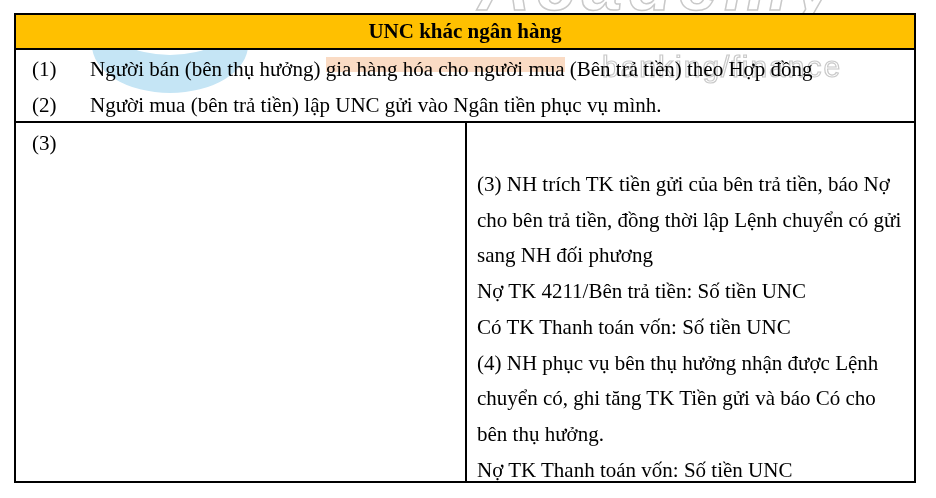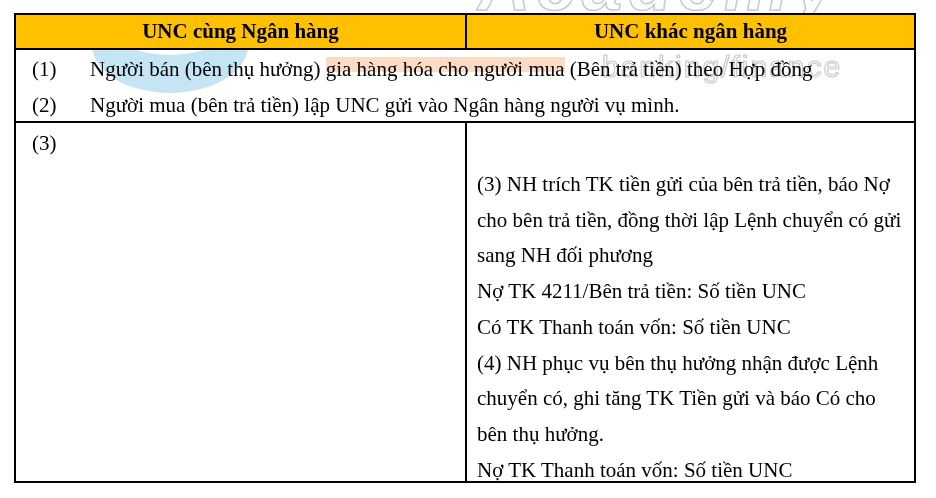--- a/index.html
+++ b/index.html
@@ -95,32 +95,31 @@
 
   <div class="watermarks">
     <div class="wm-logo"></div>
     <div class="wm-top">Academy</div>
     <div class="wm-side">banking/finance</div>
   </div>
 
   <div class="unc-table">
 
     <div class="thead">
-      <div class="th left">UNC cùng Ngân hàng</div>
       <div class="th right">UNC khác ngân hàng</div>
     </div>
 
     <div class="merged-row">
       <div class="step">
         <span class="num">(1)</span>
         <span class="txt"><span>Người bán (bên thụ hưởng) </span><span class="hl">gia hàng hóa cho người mua</span><span> (Bên trả tiền) theo Hợp đồng</span></span>
       </div>
       <div class="step">
         <span class="num">(2)</span>
-        <span class="txt">Người mua (bên trả tiền) lập UNC gửi vào Ngân hàng người vụ mình.</span>
+        <span class="txt">Người mua (bên trả tiền) lập UNC gửi vào Ngân tiền phục vụ mình.</span>
       </div>
     </div>
 
     <div class="body-row">
       <div class="cell left">
         <div class="step">
           <span class="num">(3)</span>
         </div>
       </div>
       <div class="cell right">

